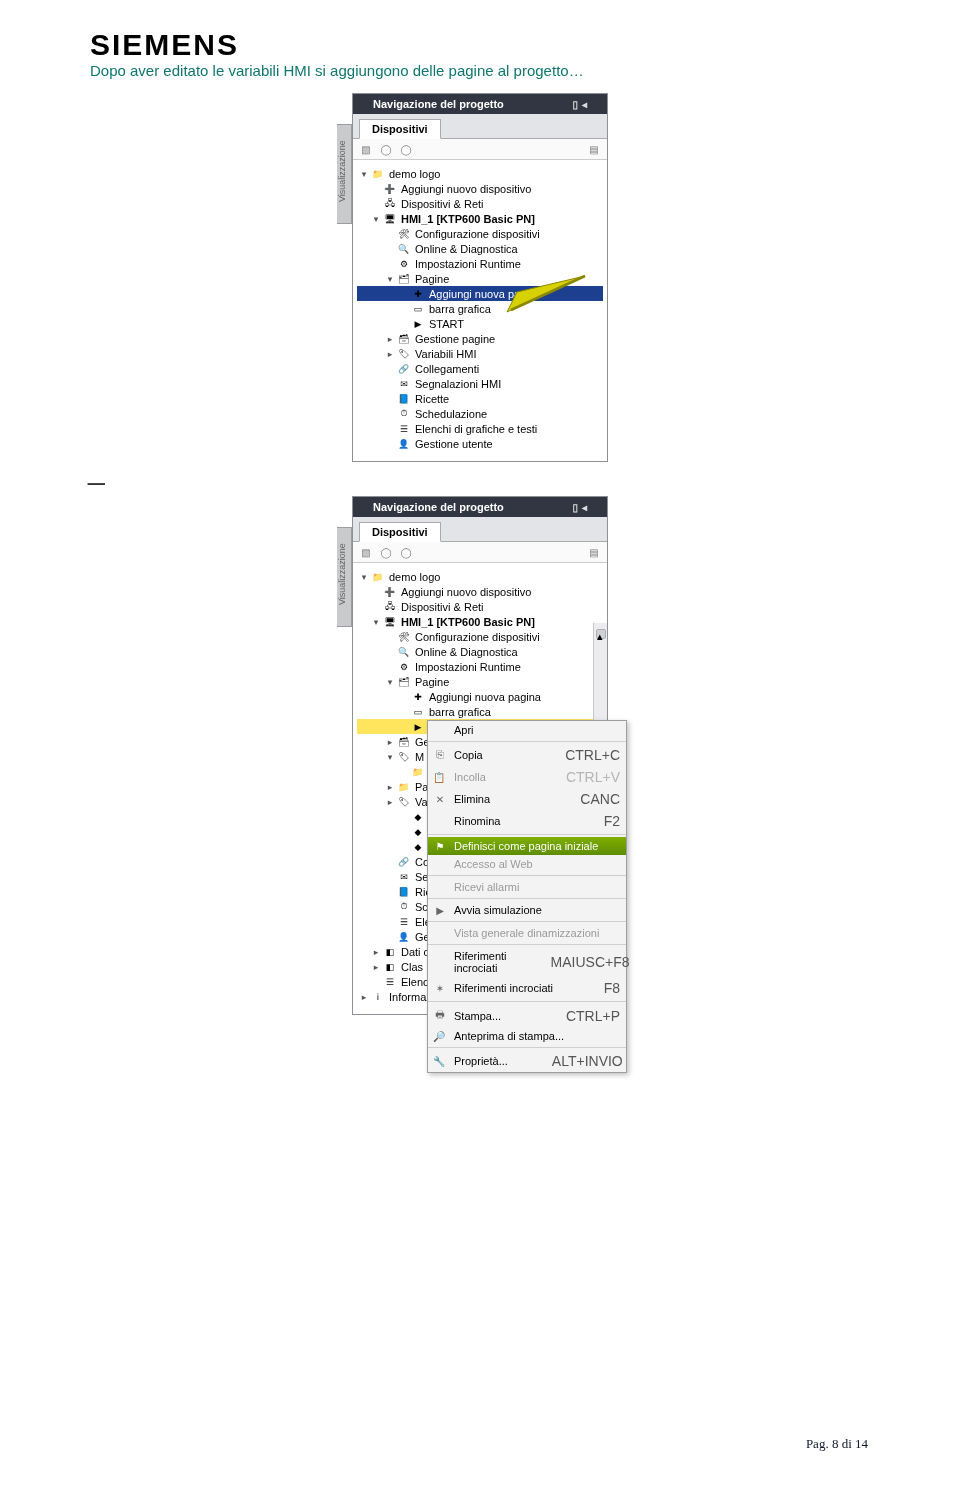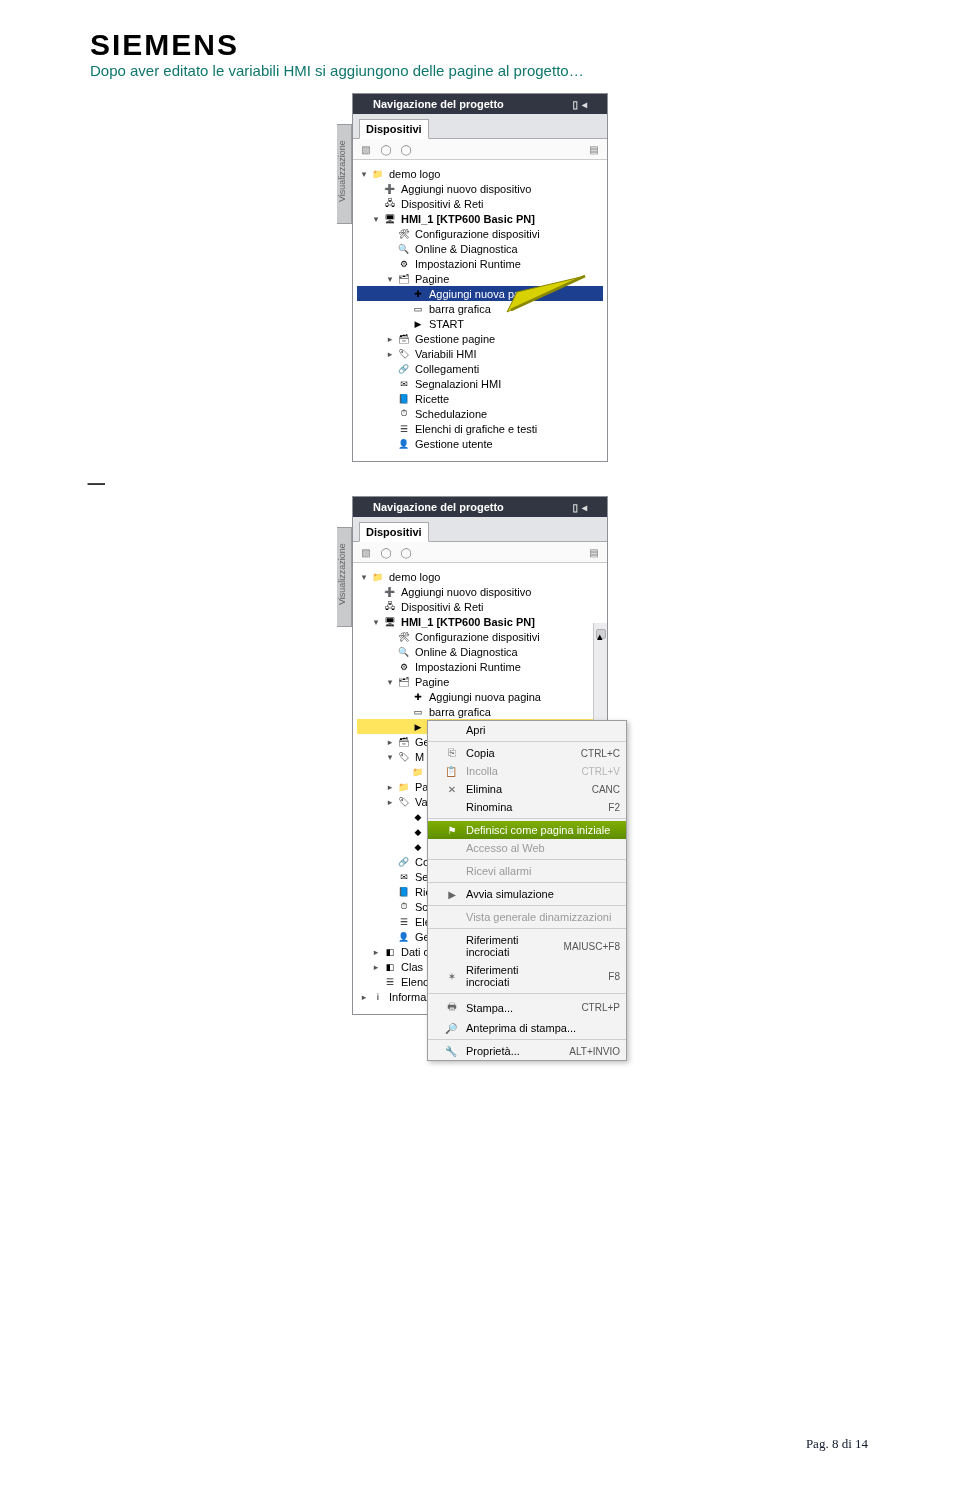--- a/index.html
+++ b/index.html
@@ -58,21 +58,21 @@
   .tabbar {
     background: #e3e4e8;
     border-bottom: 1px solid #aaa;
     padding: 4px 0 0 6px;
   }
   .tab {
     display: inline-block;
     background: #fff;
     border: 1px solid #aaa;
     border-bottom: 1px solid #fff;
-    padding: 3px 6px;
+    padding: 3px 12px;
     font-weight: bold;
     font-size: 11px;
     position: relative;
     top: 1px;
   }
   .toolbar {
     background: #fafafa;
     border-bottom: 1px solid #ccc;
     padding: 3px 6px;
     display: flex;
@@ -161,28 +161,28 @@
     top: 224px;
     width: 200px;
     background: #f3f3f3;
     border: 1px solid #9e9ea2;
     box-shadow: 2px 2px 5px rgba(0,0,0,.25);
     font-size: 11px;
     z-index: 5;
   }
   .ctx-row {
     display:flex; align-items:center;
-    padding: 3px 6px 3px 16px;
+    padding: 3px 6px 3px 4px;
     gap: 6px;
   }
   .ctx-row.disabled { color:#9a9a9a; }
   .ctx-row .cico { width:16px; flex:none; display:inline-flex; align-items:center; justify-content:center; font-size:10px; color:#666; }
   .ctx-row.disabled .cico { color:#bbb; }
   .ctx-row .ctxt { flex:1; }
-  .ctx-row .csc { color:#555; font-size:10px;margin-left:38px; }
+  .ctx-row .csc { color:#555; font-size:14px;margin-left:38px; }
   .ctx-row.disabled .csc { color:#b5b5b5; }
   .ctx-sep { height:1px; background:#cfcfd2; margin: 2px 0; }
   .ctx-hl {
     background: linear-gradient(#7fae00, #5e8e00);
     color:#fff;
   }
   .ctx-hl .cico, .ctx-hl .csc { color:#fff; }
   .hi-yellow { background: #ffe55e; }
 
   .footer {

